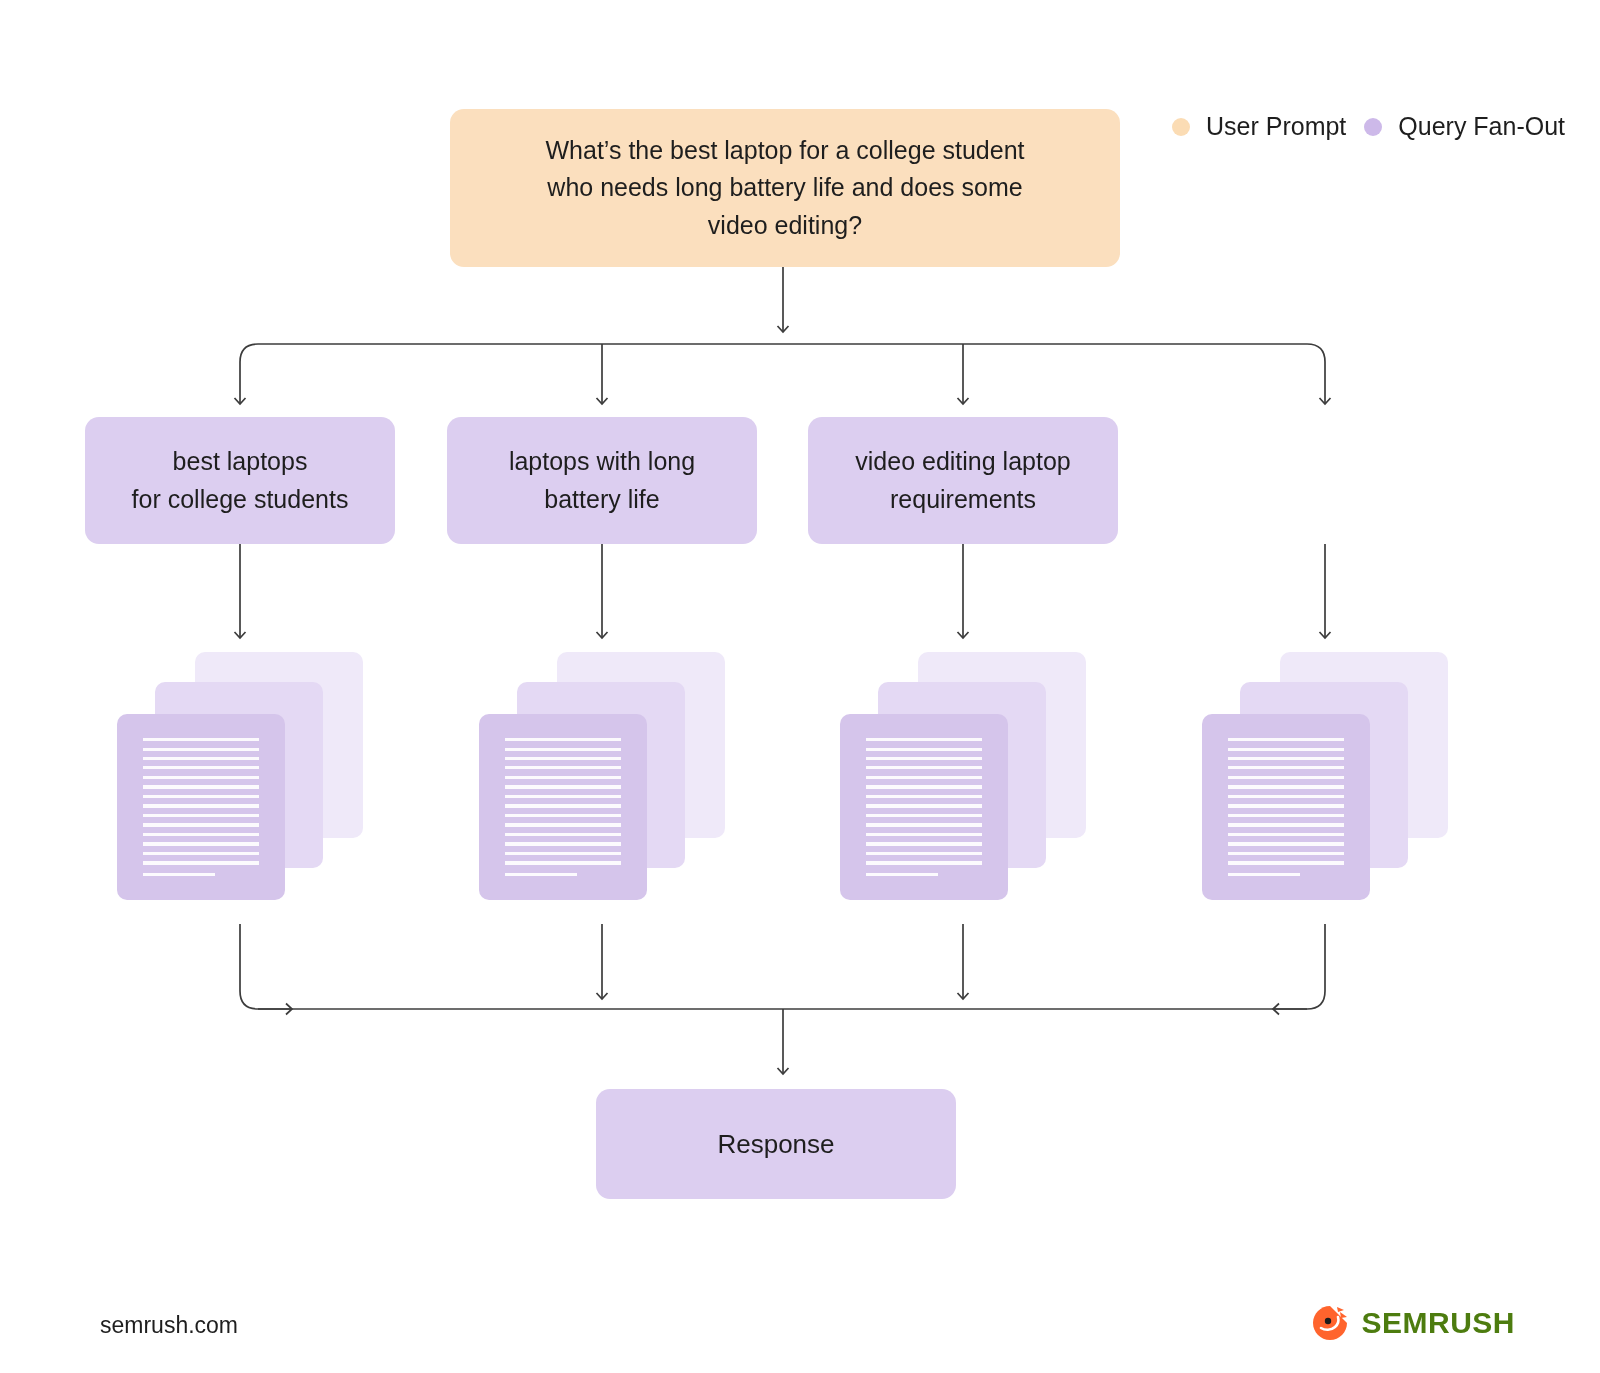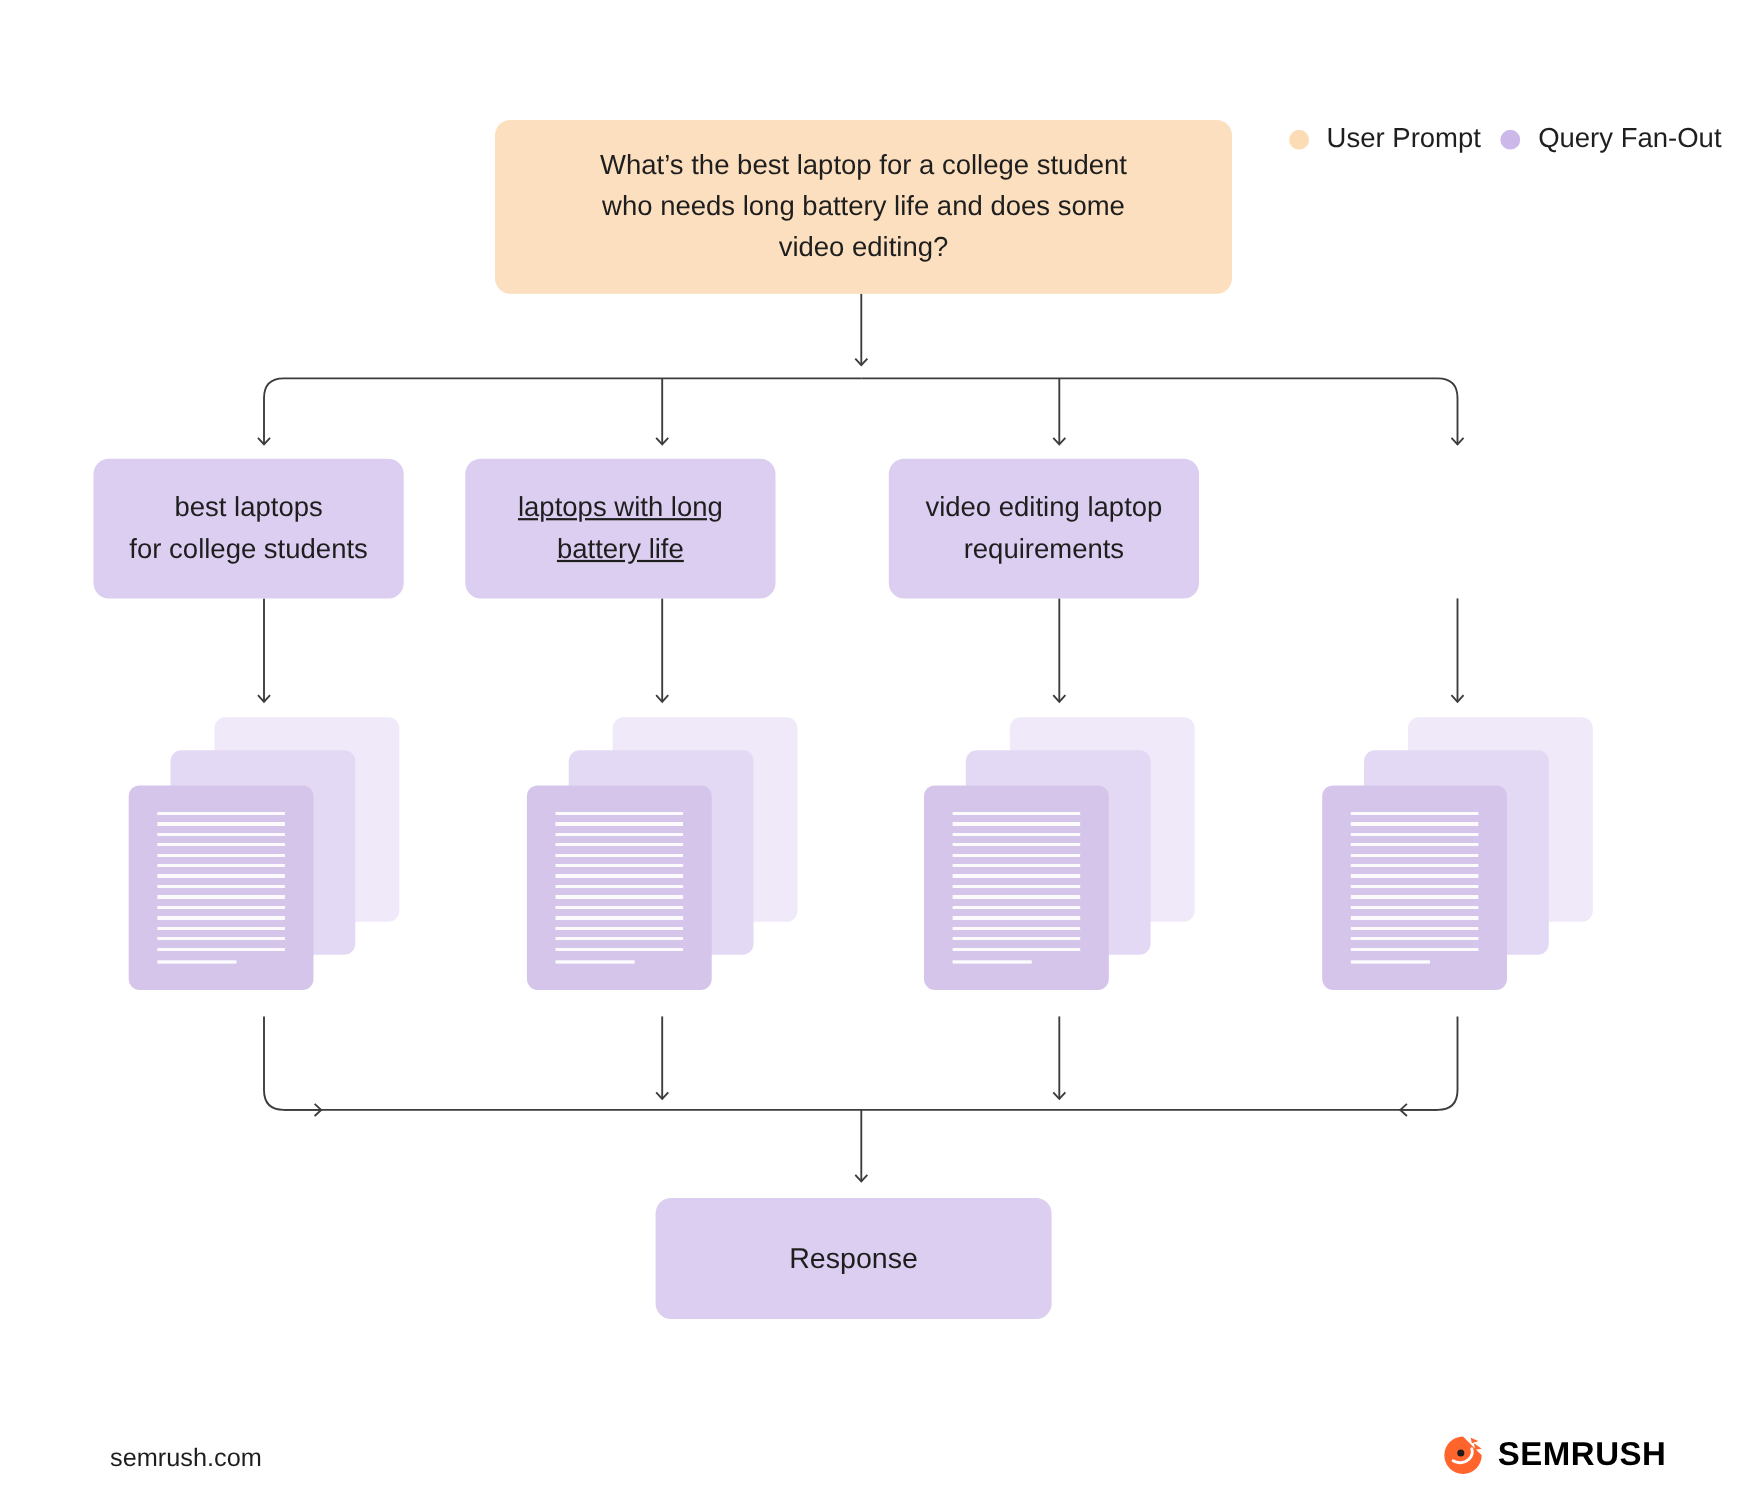--- a/index.html
+++ b/index.html
@@ -23,26 +23,26 @@
     text-align: center;
     white-space: pre-line;
     line-height: 1.5;
   }
   .prompt-box {
     left: 450px; top: 85px; width: 670px; height: 158px;
     background: #FBDFBE;
     font-size: 25px;
   }
   .query-box {
-    width: 282px; height: 127px; top: 393px;
+    width: 310px; height: 127px; top: 393px;
     background: #DCCEF0;
     font-size: 25px;
   }
   .query-box.q1 { left: 85px; }
-  .query-box.q2 { left: 423px; text-decoration: underline; }
+  .query-box.q2 { left: 447px; }
   .query-box.q3 { left: 808px; }
   .query-box.q4 { left: 1170px; }
   .response-box {
     left: 596px; top: 1065px; width: 360px; height: 110px;
     background: #DCCEF0;
     font-size: 26px;
   }
   .legend {
     position: absolute;
     left: 1172px; top: 88px;
@@ -102,21 +102,21 @@
     position: absolute;
     right: 85px; top: 1280px;
     display: flex;
     align-items: center;
     gap: 12px;
   }
   .brand-text {
     font-size: 30px;
     font-weight: 800;
     letter-spacing: 0.5px;
-    color: #000000;
+    color: #4d7c0f;
   }
 </style>
 </head>
 <body>
 
 <div class="canvas">
 
   <svg class="connectors" viewBox="0 0 1600 1373" xmlns="http://www.w3.org/2000/svg">
     <defs>
       <marker id="chev" markerUnits="userSpaceOnUse" markerWidth="16" markerHeight="16" refX="8" refY="7.5" orient="auto">

